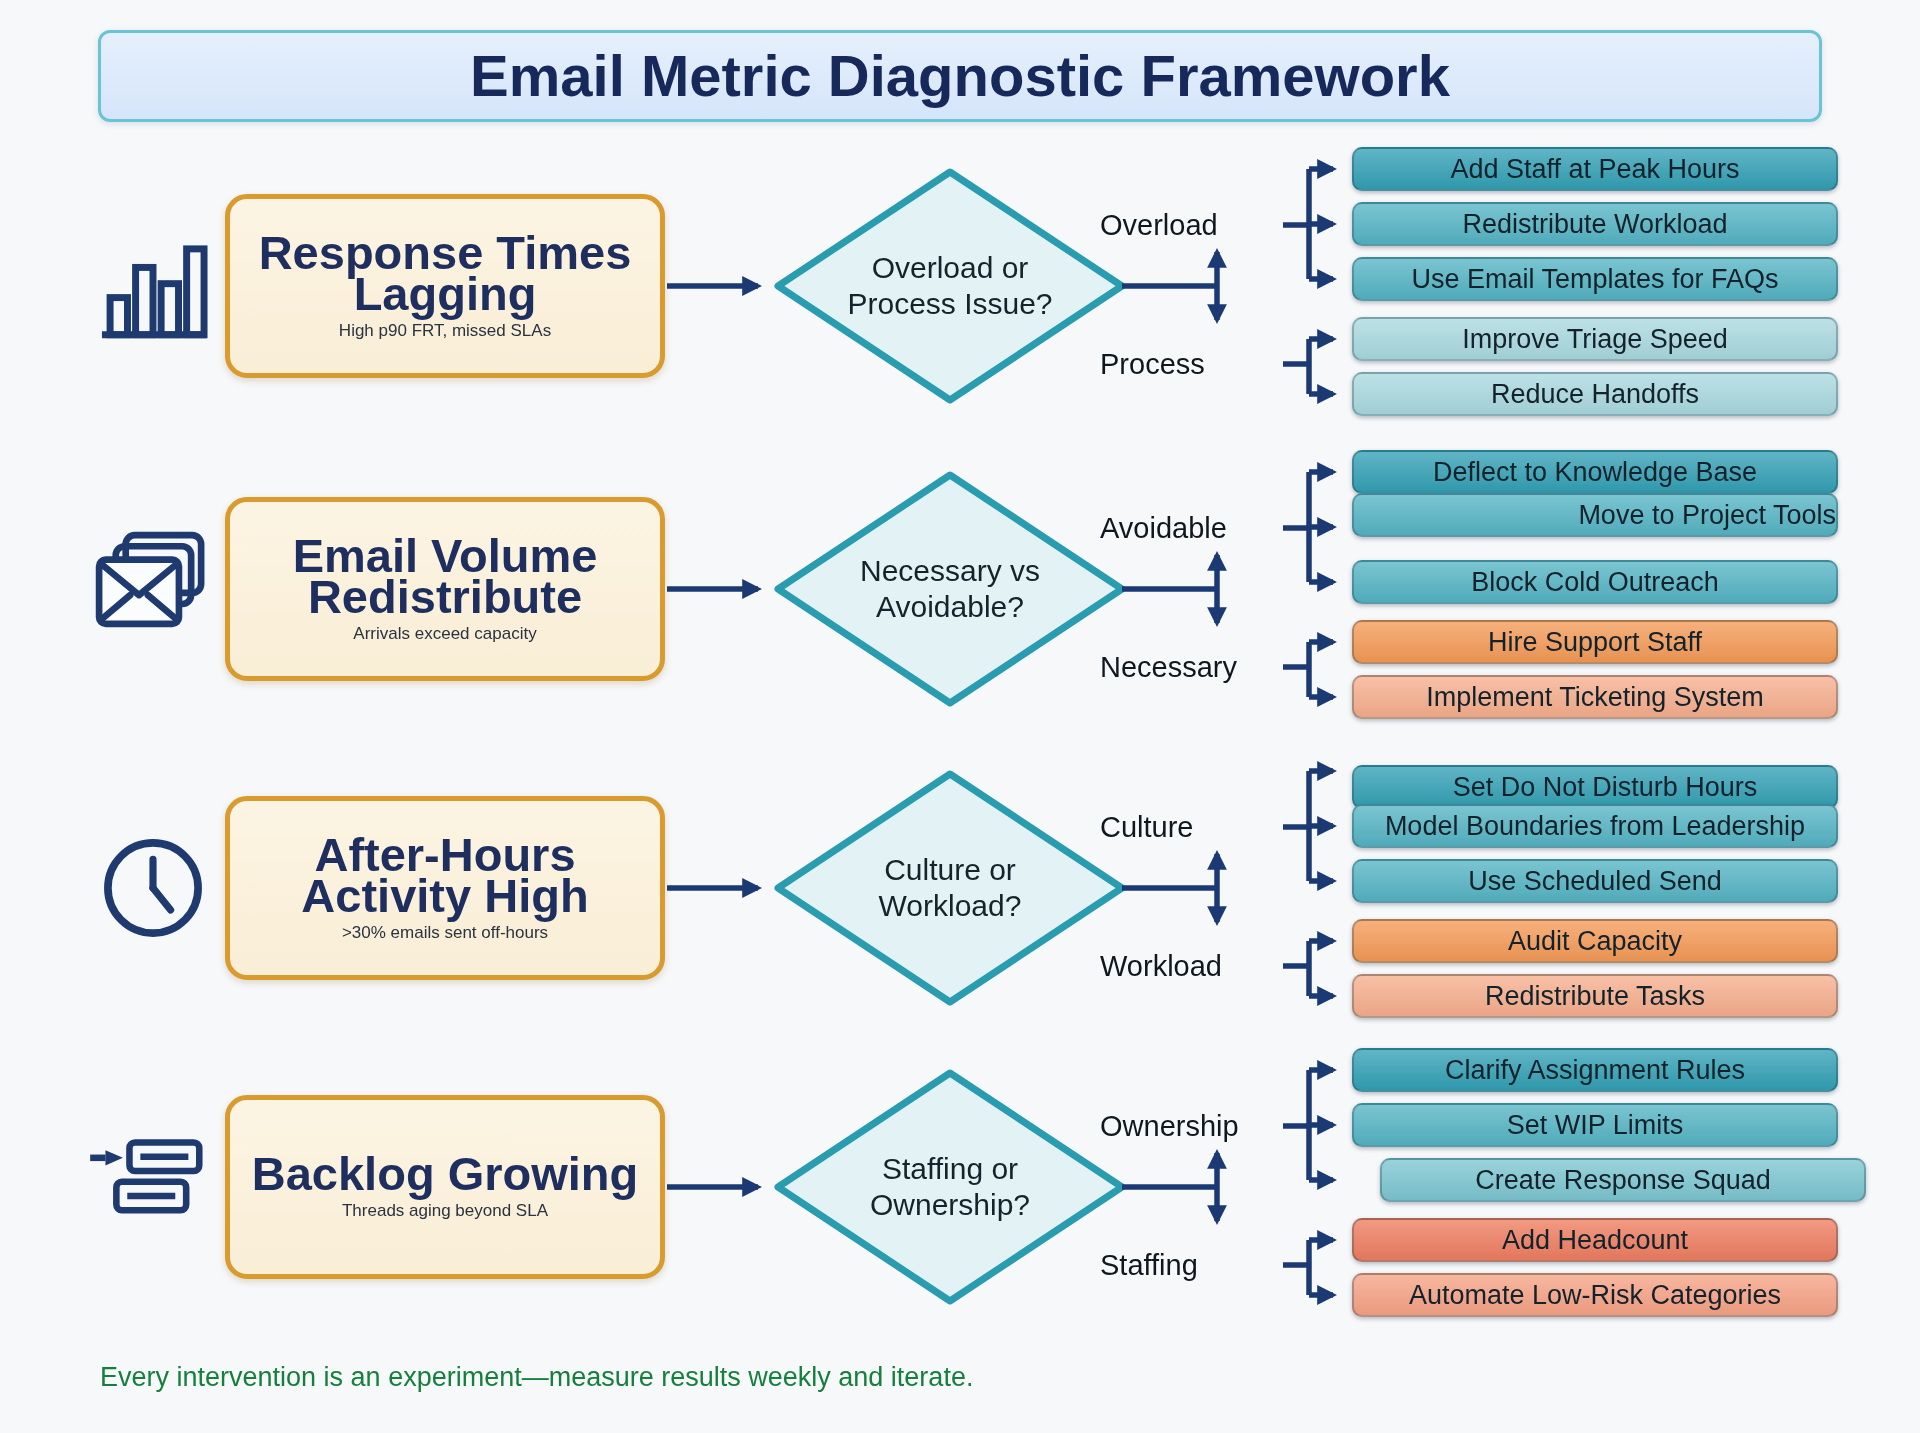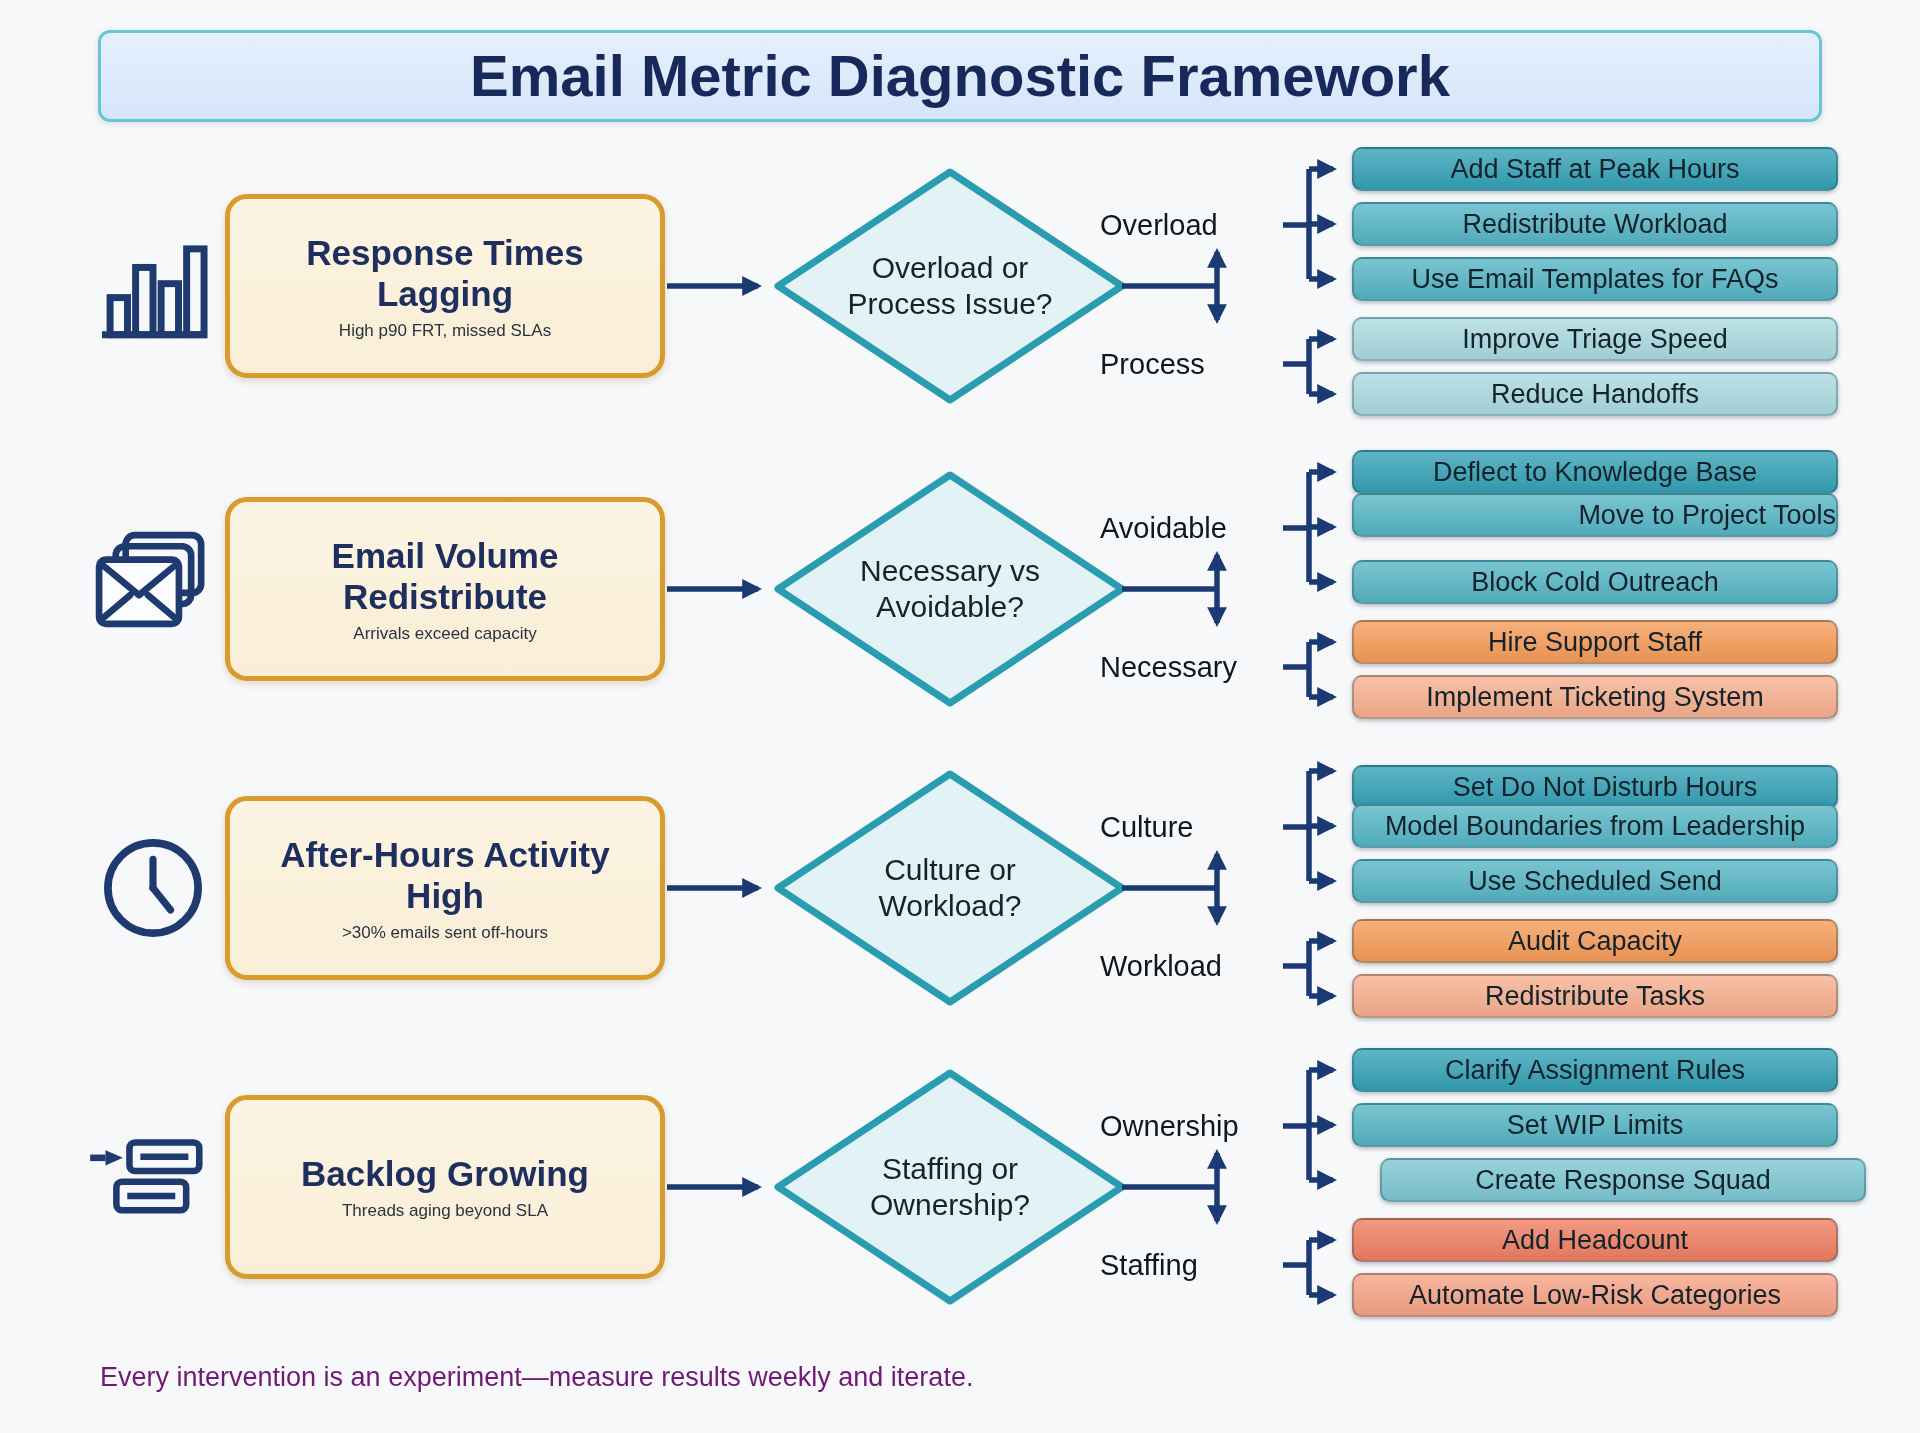--- a/index.html
+++ b/index.html
@@ -19,21 +19,21 @@
   }
   .problem{
     position:absolute; left:225px; width:440px; height:184px;
     background:linear-gradient(#fcf4e3,#f9eeD6);
     background-color:#fbf1dc;
     border:5px solid #d99b2d; border-radius:22px; box-sizing:border-box;
     box-shadow:0 3px 7px rgba(120,90,20,.20);
     display:flex; flex-direction:column; align-items:center; justify-content:center;
     padding:6px 18px; text-align:center;
   }
-  .ptitle{font-size:35px; font-weight:800; color:#1d2e5f; line-height:41px;}
+  .ptitle{font-size:47px; font-weight:800; color:#1d2e5f; line-height:41px;}
   .psub{font-size:17px; font-weight:400; color:#2a333f; margin-top:7px;}
   .dtext{
     position:absolute; left:810px; width:280px; text-align:center;
     font-size:30px; color:#15232b; line-height:36px;
   }
   .blabel{
     position:absolute; left:1100px; width:180px; height:40px;
     text-align:left; line-height:40px;
     font-size:29px; color:#10181f;
   }
@@ -43,21 +43,21 @@
     border:2px solid rgba(10,50,60,.28);
     background-image:linear-gradient(rgba(255,255,255,.22), rgba(0,0,0,.05));
     box-shadow:0 2px 4px rgba(30,45,55,.30);
     text-align:center; line-height:41px;
     font-size:27px; font-weight:500; color:#13222b;
     white-space:nowrap;
   }
   .icon{position:absolute;}
   .footer{
     position:absolute; left:100px; top:1362px;
-    font-size:27px; color:#701a75;
+    font-size:27px; color:#15803d;
   }
 </style>
 </head>
 <body>
 
 <div class="page">
 
   <svg id="conn" width="1920" height="1433">
     <defs>
       <marker id="ahe" viewBox="0 0 4 4" refX="3.2" refY="2" markerWidth="3.6" markerHeight="3.6" orient="auto">

